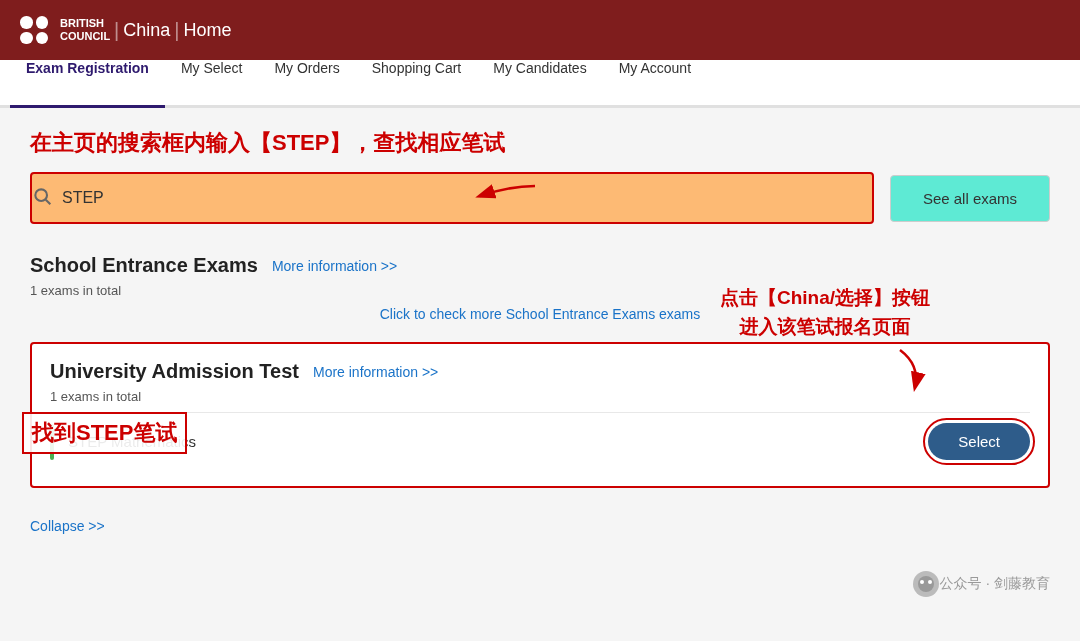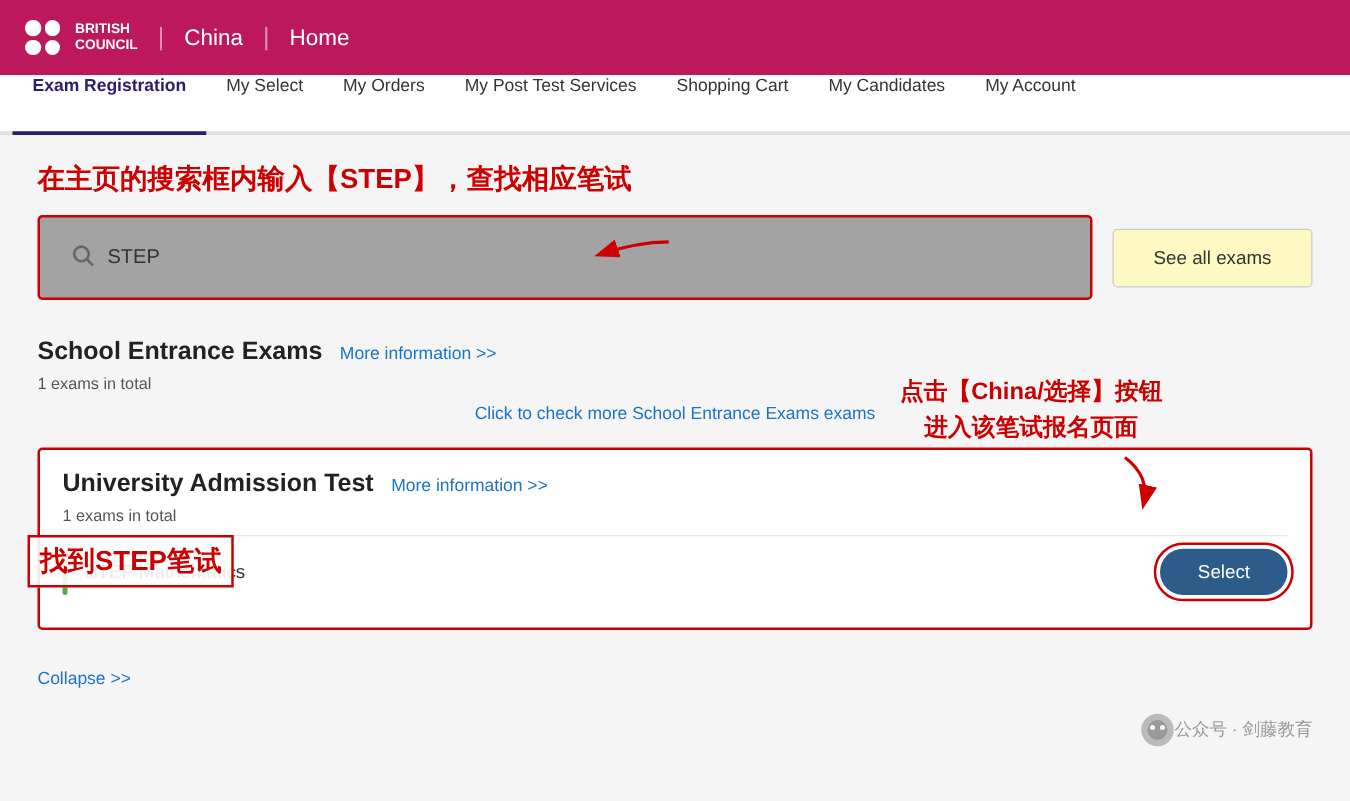--- a/index.html
+++ b/index.html
@@ -1,26 +1,26 @@
 <!DOCTYPE html>
 <html><head>
   <meta charset="utf-8">
   <style>
     * { box-sizing: border-box; margin: 0; padding: 0; }
     body { font-family: Arial, sans-serif; background: #f5f5f5; width: 1080px; }
 
     
     .top-header {
-      background: #be185d;
+      background: #7f1d1d;
       color: white;
       display: flex;
       align-items: center;
       padding: 10px 20px;
       height: 60px;
-      gap: 16px;
+      gap: 4px;
     }
     .logo-area {
       display: flex;
       align-items: center;
       gap: 12px;
     }
     .logo-grid {
       display: grid;
       grid-template-columns: 1fr 1fr;
       gap: 3px;
@@ -93,42 +93,42 @@
     .search-area {
       display: flex;
       align-items: center;
       gap: 16px;
       margin-bottom: 30px;
     }
     .search-box-wrapper {
       flex: 1;
       display: flex;
       align-items: center;
-      background: #a3a3a3;
+      background: #fdba74;
       border: 2px solid #cc0000;
       border-radius: 4px;
-      padding: 0 24px;
-      height: 68px;
+      padding: 0 0;
+      height: 52px;
       position: relative;
     }
     .search-icon-svg {
       color: #666;
       margin-right: 10px;
       font-size: 18px;
     }
     .search-input {
       flex: 1;
       border: none;
       outline: none;
       font-size: 16px;
       color: #333;
       background: transparent;
     }
     .see-all-btn {
-      background: #fef9c3;
+      background: #5eead4;
       border: 1px solid #ccc;
       border-radius: 4px;
       padding: 14px 26px;
       font-size: 15px;
       color: #333;
       cursor: pointer;
       white-space: nowrap;
       min-width: 160px;
       text-align: center;
     }
@@ -247,23 +247,20 @@
 
 <div class="nav-bar">
   <div class="nav-item active">
     <span>Exam Registration</span>
   </div>
   <div class="nav-item">
     <span>My Select</span>
   </div>
   <div class="nav-item">
     <span>My Orders</span>
-  </div>
-  <div class="nav-item">
-    <span>My Post Test Services</span>
   </div>
   <div class="nav-item">
     <span>Shopping Cart</span>
   </div>
   <div class="nav-item">
     <span>My Candidates</span>
   </div>
   <div class="nav-item">
     <span>My Account</span>
   </div>

